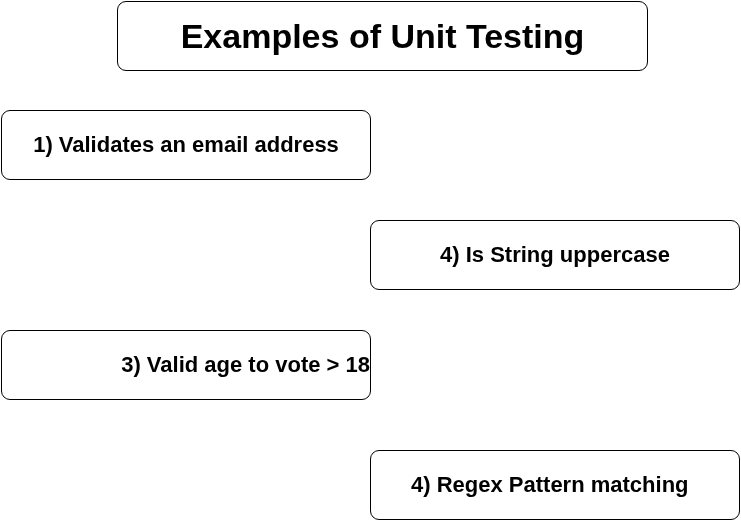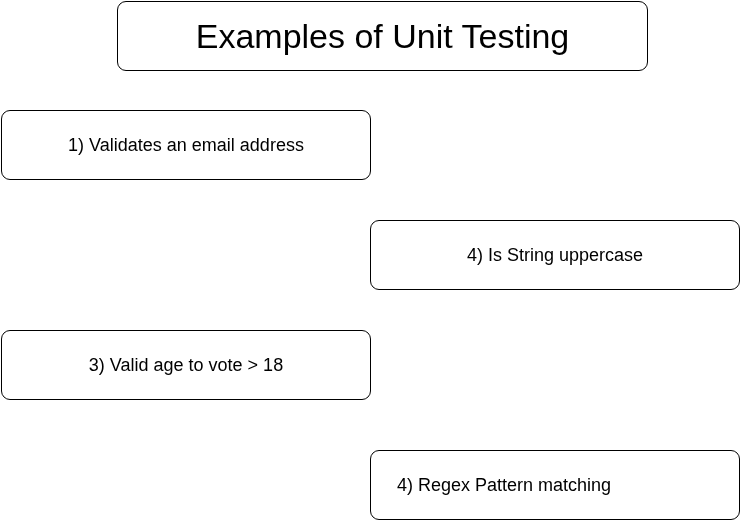--- a/index.html
+++ b/index.html
@@ -1,26 +1,26 @@
 <!DOCTYPE html>
 <html><head>
 <meta charset="utf-8">
 <style>
   html, body { margin: 0; padding: 0; background: #ffffff; }
   body { width: 741px; height: 521px; position: relative; overflow: hidden;
          font-family: "Liberation Sans", "DejaVu Sans", sans-serif; }
   .box { position: absolute; box-sizing: border-box; border: 1px solid #000;
          border-radius: 9px; background: #fff; display: flex; align-items: center;
-         justify-content: center; color: #000; font-weight: normal; white-space: nowrap; }
+         justify-content: center; color: #000; font-weight: bold; white-space: nowrap; }
   .title { left: 117px; top: 1px; width: 531px; height: 70px; font-size: 34px; }
-  .item { width: 370px; height: 70px; font-size: 18px; }
+  .item { width: 370px; height: 70px; font-size: 22px; }
   .b1 { left: 1px; top: 110px; }
   .b2 { left: 370px; top: 220px; }
-  .b3 { left: 1px; top: 330px; }
-  .b4 { left: 370px; top: 450px; justify-content: flex-start; padding-left: 26px; }
+  .b3 { left: 1px; top: 330px; justify-content: flex-end; }
+  .b4 { left: 370px; top: 450px; justify-content: flex-start; padding-left: 40px; }
 </style>
 </head>
 <body>
 
 <div class="box title">
   <span>Examples of Unit Testing</span>
 </div>
 
 <div class="box item b1">
   <span>1) Validates an email address</span>

